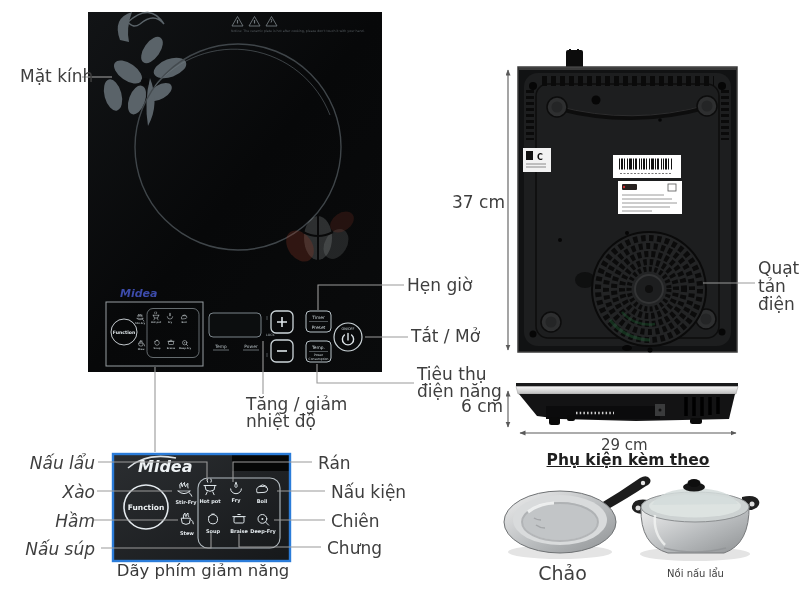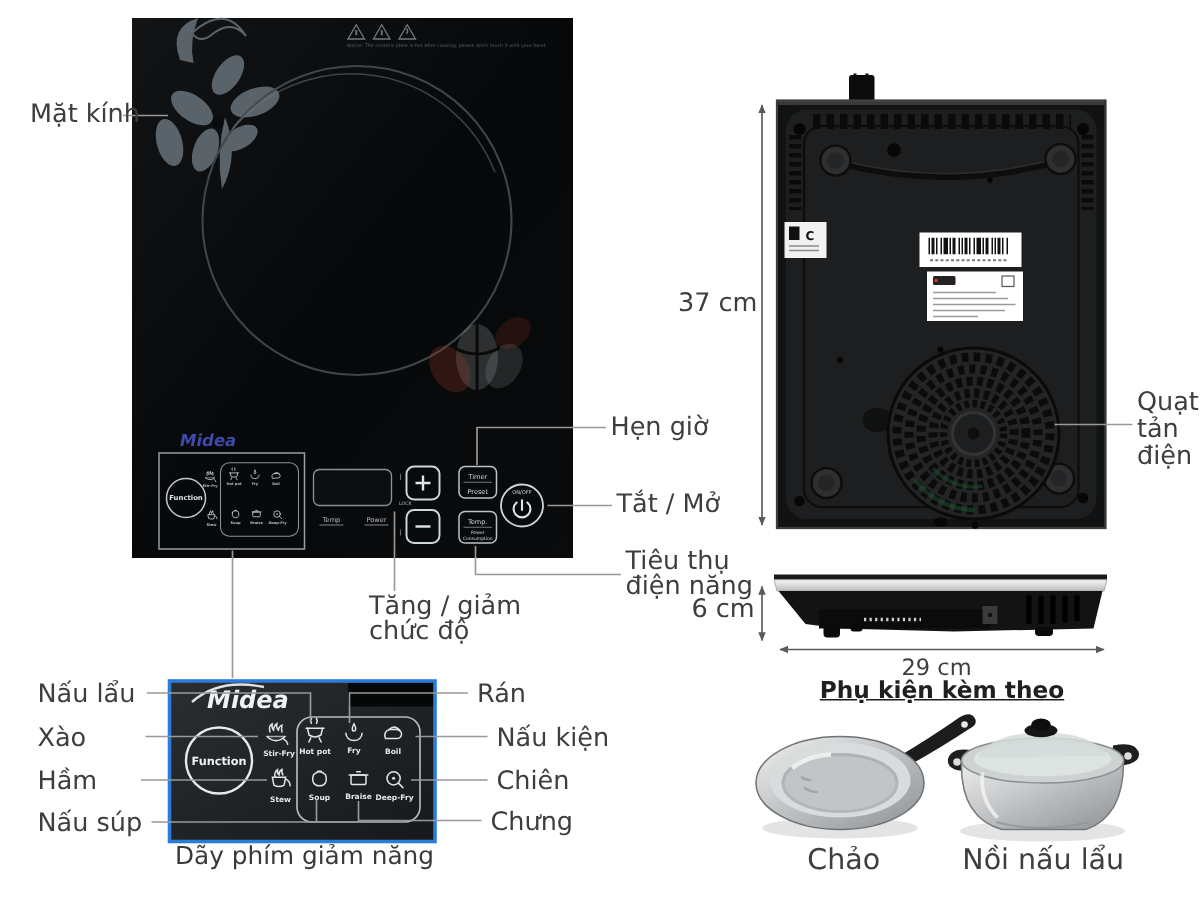--- a/index.html
+++ b/index.html
@@ -7,21 +7,21 @@
     width:800px;height:600px;position:relative;background:#ffffff;
     font-family:"DejaVu Sans","Liberation Sans",sans-serif;overflow:hidden;
   }
   #stage{position:absolute;left:0;top:0;width:800px;height:600px;}
   svg text{user-select:none;}
   .lbl{
     position:absolute;color:#3e3e3e;font-size:17px;line-height:17px;
     white-space:nowrap;z-index:5;
   }
   .lbl.center{text-align:center;white-space:normal;}
-  .lbl.right{text-align:left;}
+  .lbl.right{text-align:right;font-style:italic;}
   .lbl.bold{font-weight:bold;color:#1f1f1f;text-decoration:underline;}
   .caption{font-size:16.5px;color:#3a3a3a;}
 </style>
 </head>
 <body>
 
 <svg id="stage" viewBox="0 0 800 600">
   <defs>
     <marker id="arr" markerWidth="9" markerHeight="7" refX="5.5" refY="2.5" orient="auto-start-reverse" markerUnits="userSpaceOnUse">
       <path d="M0,0 L6,2.5 L0,5 Z" fill="#5a5a5a"></path>
@@ -381,21 +381,21 @@
 
 <div class="lbl" style="left:20px;top:68px">Mặt kính</div>
 <div class="lbl" style="left:407px;top:277px">Hẹn giờ</div>
 <div class="lbl" style="left:411px;top:328px">Tắt / Mở</div>
 <div class="lbl" style="left:417px;top:366px">
   <div>Tiêu thụ</div>
   <div>điện năng</div>
 </div>
 <div class="lbl" style="left:246px;top:396px">
   <div>Tăng / giảm</div>
-  <div>chức độ</div>
+  <div>nhiệt độ</div>
 </div>
 <div class="lbl" style="left:758px;top:259px;line-height:18px">
   <div>Quạt</div>
   <div>tản</div>
   <div>điện</div>
 </div>
 
 <div class="lbl" style="left:452px;top:194px">37 cm</div>
 <div class="lbl" style="left:461px;top:398px">6 cm</div>
 <div class="lbl" style="left:601px;top:437px;font-size:15px">29 cm</div>
@@ -406,13 +406,13 @@
 <div class="lbl right" style="left:25px;top:541px;width:70px">Nấu súp</div>
 
 <div class="lbl" style="left:318px;top:455px">Rán</div>
 <div class="lbl" style="left:331px;top:484px">Nấu kiện</div>
 <div class="lbl" style="left:331px;top:513px">Chiên</div>
 <div class="lbl" style="left:327px;top:540px">Chưng</div>
 
 <div class="lbl center caption" style="left:108px;top:562px;width:190px">Dãy phím giảm năng</div>
 <div class="lbl center bold" style="left:513px;top:452px;width:230px;font-size:15.5px">Phụ kiện kèm theo</div>
 <div class="lbl center" style="left:510px;top:565px;width:105px;font-size:19px">Chảo</div>
-<div class="lbl center" style="left:628px;top:565px;width:135px;font-size:19px">Nồi nấu lẩu</div>
+<div class="lbl center" style="left:628px;top:565px;width:135px;font-size:10px">Nồi nấu lẩu</div>
 
 </body></html>

